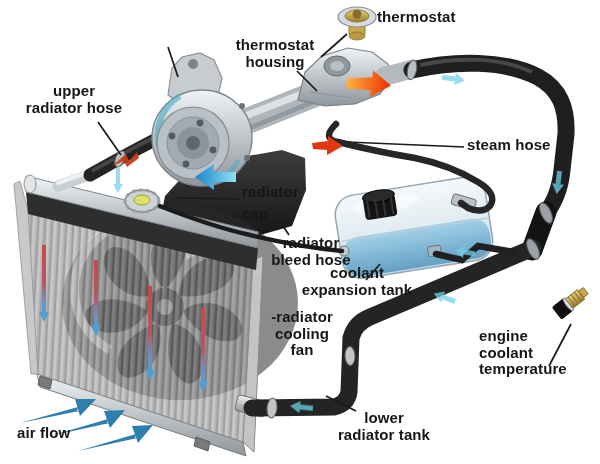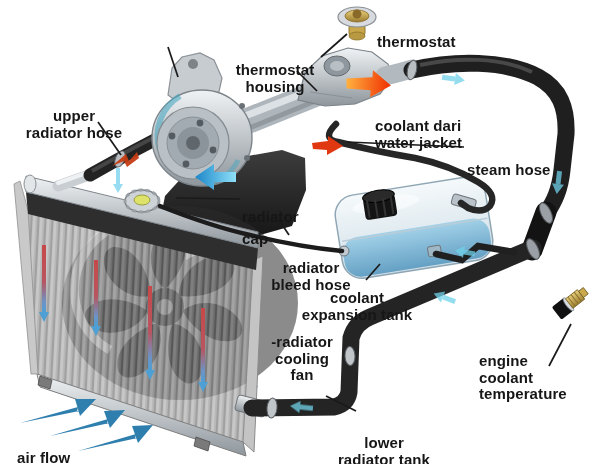--- a/index.html
+++ b/index.html
@@ -1,21 +1,21 @@
 <!DOCTYPE html>
 <html><head>
 <meta charset="utf-8">
 <style>
   html,body{margin:0;padding:0;background:#ffffff;}
   .stage{position:relative;width:600px;height:464px;background:#ffffff;overflow:hidden;
          font-family:"Liberation Sans", sans-serif;}
   .stage svg{position:absolute;left:0;top:0;}
   .labels-layer{position:absolute;left:0;top:0;width:600px;height:464px;pointer-events:none;}
   .lbl{position:absolute;font-weight:700;font-size:15px;line-height:16.5px;color:#161616;
-       white-space:pre-line;letter-spacing:.1px;margin-top:25px;}
+       white-space:pre-line;letter-spacing:.1px;}
   .lbl.cap{line-height:22px;}
 </style>
 </head>
 <body>
 
 <div class="stage">
 
 <svg width="600" height="464" viewBox="0 0 600 464">
   <defs>
     <linearGradient id="silverV" x1="0" y1="0" x2="0" y2="1">
@@ -280,22 +280,20 @@
     <line x1="549" y1="366" x2="571" y2="324"></line>
   </g>
 </svg>
 
 <div class="labels-layer">
   <div class="lbl" style="left:222px; top:37px;  width:106px; text-align:center;">thermostat
 housing</div>
   <div class="lbl" style="left:377px; top:9px;   width:100px;">thermostat</div>
   <div class="lbl" style="left:8px;   top:83px;  width:132px; text-align:center;">upper
 radiator hose</div>
-  <div class="lbl" style="left:375px; top:93px;  width:110px;">coolant dari
-water jacket</div>
   <div class="lbl" style="left:467px; top:137px; width:92px;">steam hose</div>
   <div class="lbl cap" style="left:242px; top:181px; width:80px;">radiator
 cap</div>
   <div class="lbl" style="left:264px; top:235px; width:94px;  text-align:center;">radiator
 bleed hose</div>
   <div class="lbl" style="left:298px; top:265px; width:118px; text-align:center;">coolant
 expansion tank</div>
   <div class="lbl" style="left:17px;  top:425px; width:70px;">air flow</div>
   <div class="lbl" style="left:263px; top:309px; width:78px;  text-align:center;">-radiator
 cooling

